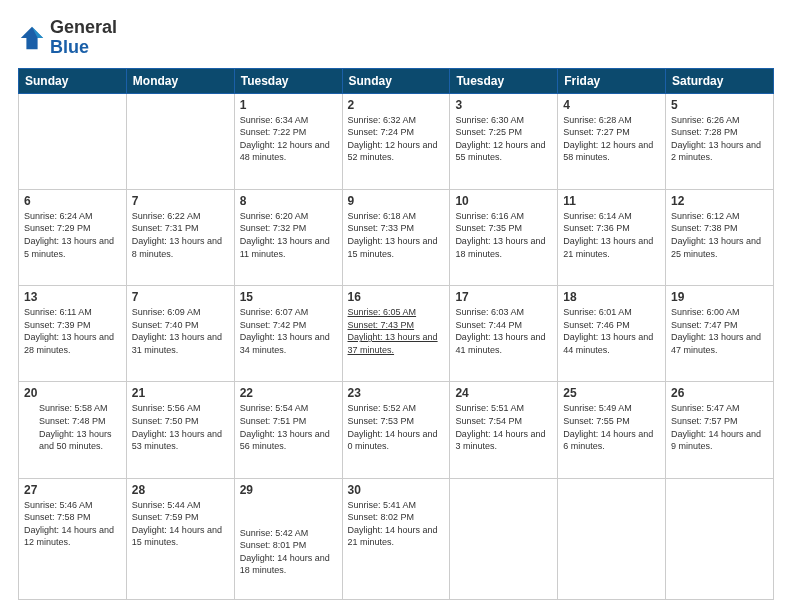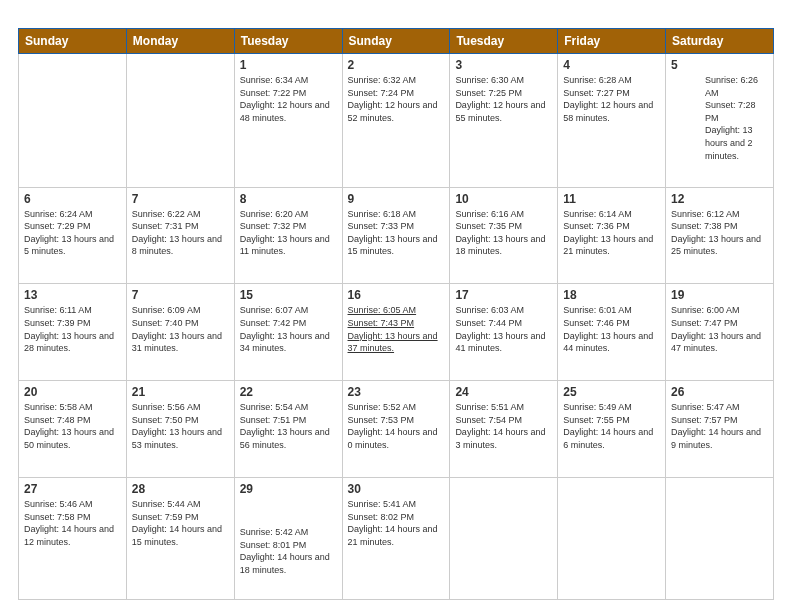--- a/index.html
+++ b/index.html
@@ -61,21 +61,21 @@
       color: #555;
     }
     .calendar {
       flex: 1;
       border: 1px solid #ccc;
       border-collapse: collapse;
       width: 100%;
       table-layout: fixed;
     }
     .calendar th {
-      background-color: #a16207;
+      background-color: #0c4a6e;
       color: white;
       text-align: left;
       padding: 5px 6px;
       font-size: 12px;
       font-weight: bold;
       border: 1px solid #1a5fa8;
     }
     .calendar td {
       border: 1px solid #ccc;
       vertical-align: top;
@@ -99,20 +99,30 @@
     }
     .empty-cell {
       background: #fff;
     }
   </style>
 </head>
 <body>
 
 <div class="page">
   <div class="header">
+    <div class="logo">
+      <svg class="logo-icon" viewBox="0 0 40 40">
+        <polygon points="20,4 36,20 28,20 28,36 12,36 12,20 4,20" fill="#1a5fa8"></polygon>
+        <polygon points="20,4 36,20 28,20" fill="#2a9fd4" opacity="0.7"></polygon>
+      </svg>
+      <div class="logo-text">
+        <span class="logo-general">General</span>
+        <span class="logo-blue">Blue</span>
+      </div>
+    </div>
     <div class="title-block">
     </div>
   </div>
 
   <table class="calendar">
     <thead>
       <tr>
         <th>Sunday</th>
         <th>Monday</th>
         <th>Tuesday</th>
@@ -145,21 +155,21 @@
 Daylight: 12 hours and 55 minutes.</div>
           </td>
           <td>
             <span class="day-num">4</span>
             <div class="day-info" style="white-space: pre-line;">Sunrise: 6:28 AM
 Sunset: 7:27 PM
 Daylight: 12 hours and 58 minutes.</div>
           </td>
           <td>
             <span class="day-num">5</span>
-            <div class="day-info" style="white-space: pre-line; margin-left: 34px;">Sunrise: 6:26 AM
+            <div class="day-info" style="white-space: pre-line;">Sunrise: 6:26 AM
 Sunset: 7:28 PM
 Daylight: 13 hours and 2 minutes.</div>
           </td>
         </tr>
         <tr>
           <td>
             <span class="day-num">6</span>
             <div class="day-info" style="white-space: pre-line;">Sunrise: 6:24 AM
 Sunset: 7:29 PM
 Daylight: 13 hours and 5 minutes.</div>
@@ -241,21 +251,21 @@
           <td>
             <span class="day-num">19</span>
             <div class="day-info" style="white-space: pre-line;">Sunrise: 6:00 AM
 Sunset: 7:47 PM
 Daylight: 13 hours and 47 minutes.</div>
           </td>
         </tr>
         <tr>
           <td>
             <span class="day-num">20</span>
-            <div class="day-info" style="white-space: pre-line;">Sunrise: 5:58 AM
+            <div class="day-info" style="white-space: pre-line; margin-left: 15px;">Sunrise: 5:58 AM
 Sunset: 7:48 PM
 Daylight: 13 hours and 50 minutes.</div>
           </td>
           <td>
             <span class="day-num">21</span>
             <div class="day-info" style="white-space: pre-line;">Sunrise: 5:56 AM
 Sunset: 7:50 PM
 Daylight: 13 hours and 53 minutes.</div>
           </td>
           <td>

